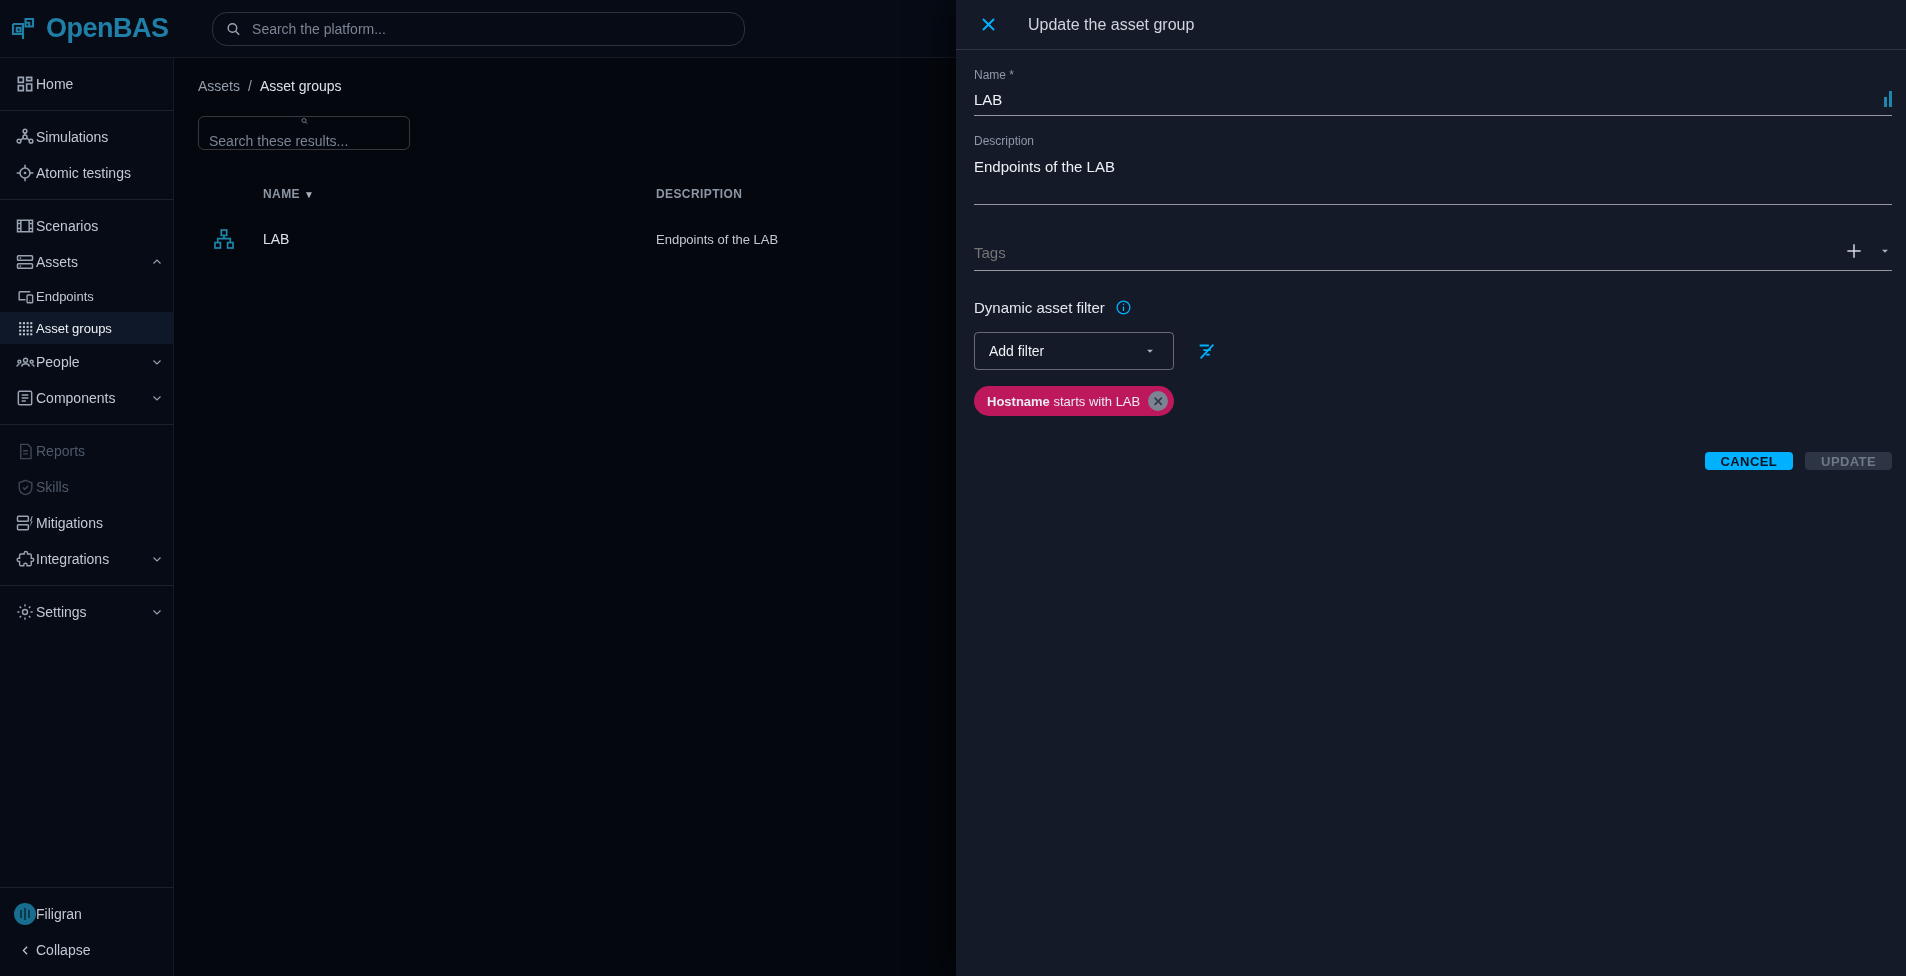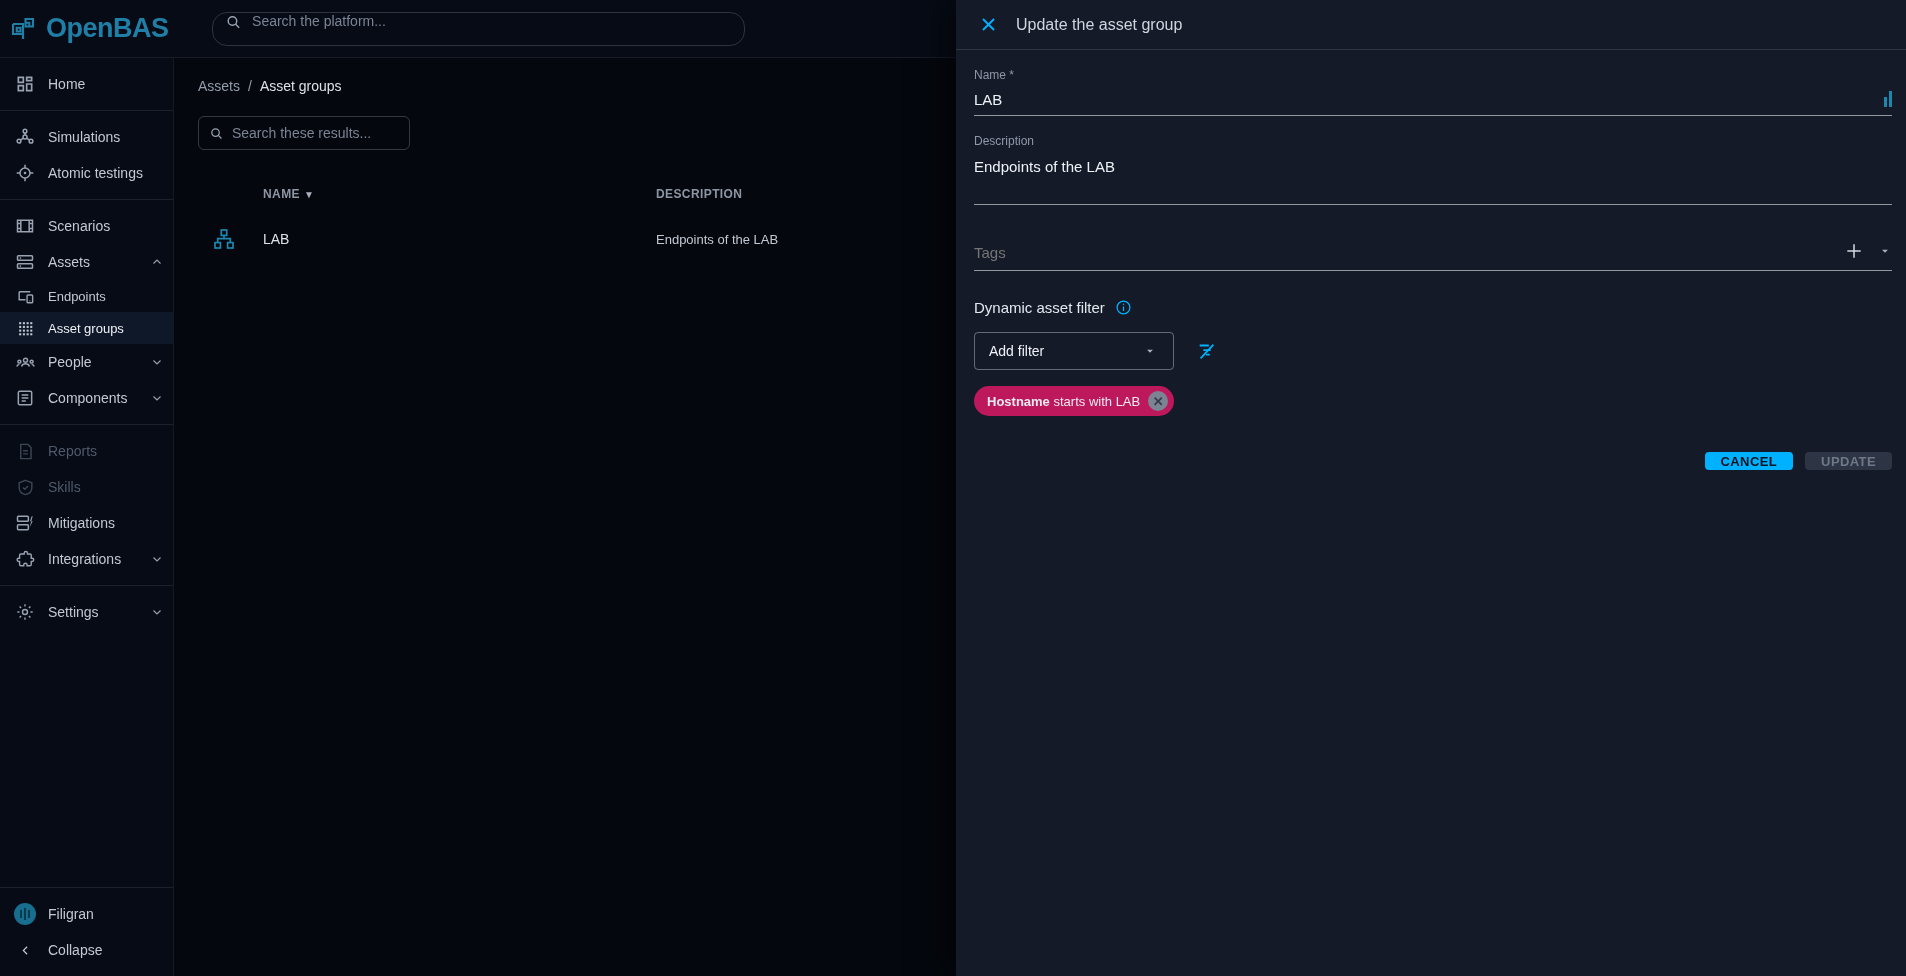--- a/index.html
+++ b/index.html
@@ -14,36 +14,36 @@
   .topbar {
     position:absolute; top:0; left:0; width:100%; height:58px;
     background:#060b15; border-bottom:1px solid rgba(255,255,255,.07);
     display:flex; align-items:center; z-index:1;
   }
   .logo-area { width:174px; display:flex; align-items:center; gap:8px; padding-left:8px; }
   .logo-text { color:#1f7fa6; font-size:27px; font-weight:700; letter-spacing:-.5px; }
   .topbar-search {
     margin-left:38px; width:533px; height:34px;
     border:1px solid rgba(255,255,255,.16); border-radius:15px;
-    display:flex; align-items:flex-start; gap:10px; padding:0 12px;
+    display:flex; align-items:center; gap:10px; padding:0 12px;
   }
   .topbar-search input, .results-search input {
     background:transparent; border:none; outline:none; color:#dde1e8;
     font-size:14px; width:100%; font-family:"Liberation Sans",sans-serif;
   }
   .topbar-search input::placeholder, .results-search input::placeholder { color:#7b8495; }
 
   
   .sidebar {
     position:absolute; top:58px; left:0; bottom:0; width:174px;
     background:#060b15; border-right:1px solid rgba(255,255,255,.06);
     display:flex; flex-direction:column; padding-top:8px;
   }
   .nav-item {
-    height:36px; display:flex; align-items:center; gap:12px;
+    height:36px; display:flex; align-items:center; gap:0;
     padding:0 10px 0 14px; font-size:14px; color:#c3c9d4; cursor:pointer;
   }
   .nav-item .ico { width:22px; height:22px; color:#9aa3b2; flex:none; display:flex; align-items:center; justify-content:center;}
   .nav-item .lbl { flex:1; white-space:nowrap; }
   .nav-item .chev { color:#9aa3b2; flex:none; }
   .nav-item.sub { height:32px; font-size:13px; }
   .nav-item.selected { background:#0f1828; color:#eef1f5; }
   .nav-item.selected .ico { color:#c3c9d4; }
   .nav-item.disabled { color:#4f5a6b; }
   .nav-item.disabled .ico { color:#3d4654; }
@@ -57,42 +57,42 @@
 
   
   .main { position:absolute; top:58px; left:174px; right:0; bottom:0; background:#04070d; padding:20px 0 0 24px; }
   .breadcrumb { display:flex; align-items:center; gap:8px; font-size:14px; }
   .breadcrumb .crumb-link { color:#949ead; cursor:pointer; }
   .breadcrumb .sep { color:#949ead; }
   .breadcrumb .crumb-current { color:#dde1e8; }
   .results-search {
     margin-top:22px; width:212px; height:34px;
     border:1px solid rgba(255,255,255,.2); border-radius:6px;
-    display:flex; align-items:center; gap:8px; padding:0 10px;
+    display:flex; align-items:center; gap:8px; padding:0 10px;flex-direction:column;
   }
   .table { margin-top:24px; }
   .trow { display:grid; grid-template-columns:65px 393px 1fr; align-items:center; }
   .thead { height:40px; }
   .thead .th {
     font-size:12px; font-weight:700; color:#8d96a5; letter-spacing:.4px;
     display:flex; align-items:center; gap:4px;
   }
   .sort-arrow { color:#aab2bf; font-size:10px; }
   .tbody-row { height:50px; cursor:pointer; }
   .cell-icon { padding-left:14px; }
   .cell-name { font-size:14px; color:#dde1e8; }
   .cell-desc { font-size:13px; color:#c3c9d4; }
 
   
   .drawer {
     position:absolute; top:0; right:0; width:950px; height:100%;
     background:#141a28; z-index:10; box-shadow:-10px 0 30px rgba(0,0,0,.55);
   }
   .drawer-header {
-    height:50px; display:flex; align-items:center; gap:14px; padding:10px 18px;
+    height:50px; display:flex; align-items:center; gap:26px; padding:10px 18px;
     border-bottom:1px solid rgba(255,255,255,.12);
   }
   .close-btn { width:28px; height:28px; display:flex; align-items:center; justify-content:center; cursor:pointer; border-radius:50%; }
   .drawer-title { font-size:16px; color:#cfd4dd; font-weight:500; }
   .drawer-body { padding:18px 14px 0 18px; }
 
   .field { margin-bottom:0; }
   .f-label { font-size:12px; color:#8f98a8; }
   .f-value-row { display:flex; align-items:center; }
   .f-input {

